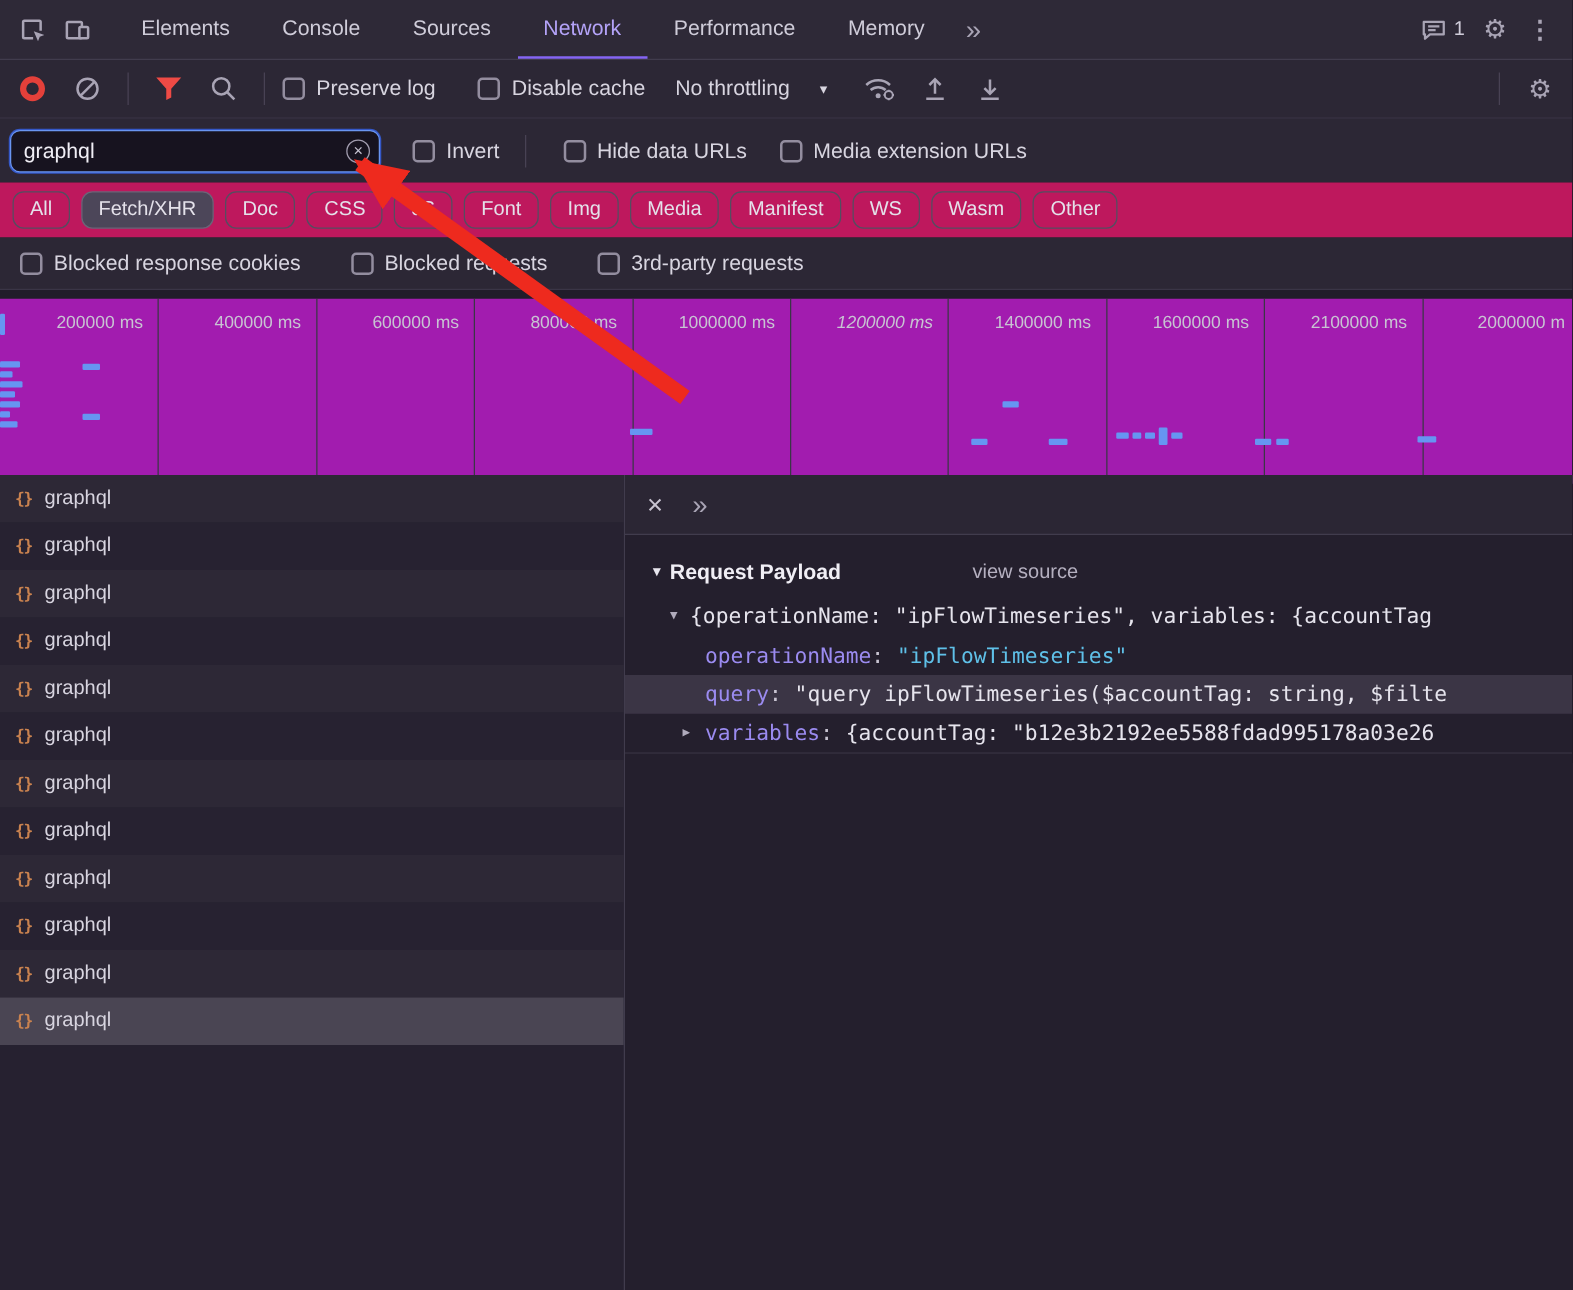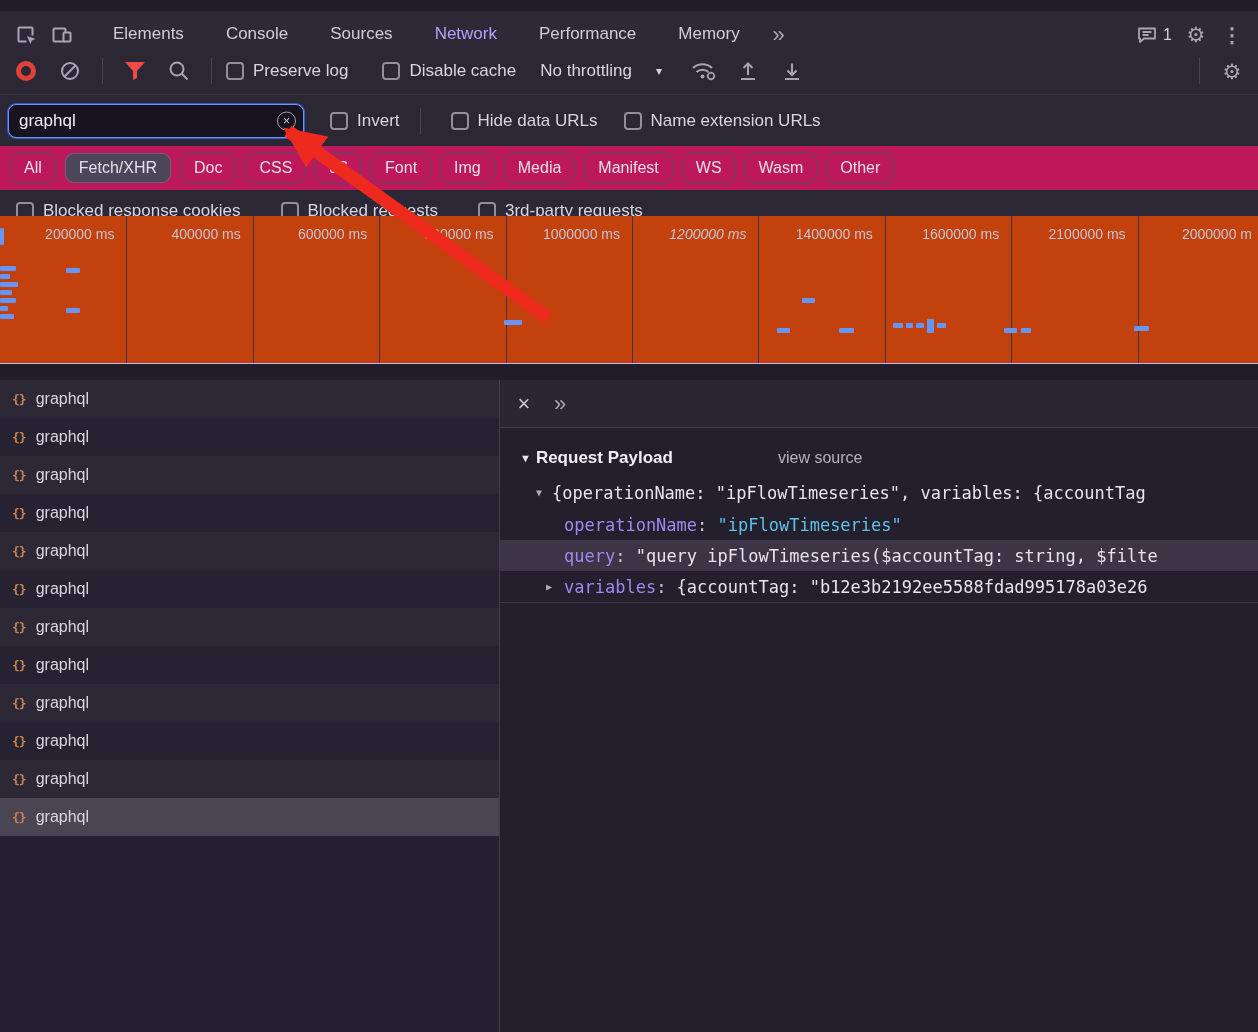--- a/index.html
+++ b/index.html
@@ -1,21 +1,21 @@
 <!DOCTYPE html>
 <html style="--accent-purple: #8565f4; --waterfall-blue: #6695f2; --annotation-red: #ee2a1e; --key-lavender: #9b8bf0; --string-cyan: #5fc0e8; --brace-orange: #c9824f; --record-red: #e4403a;"><head>
 <meta charset="utf-8">
 <style>
   *{box-sizing:border-box;margin:0;padding:0}
   body{background:#211c2a}
   .app{position:relative;width:1258px;height:1032px;background:#211c2a;
        font-family:"Liberation Sans",sans-serif;color:#d8d5e0;overflow:hidden;user-select:none}
 
   
-  .tabbar{position:absolute;top:11px;left:0;right:0;height:48px;background:#2e2937;
+  .tabbar{position:absolute;top:0;left:0;right:0;height:48px;background:#2e2937;
           border-bottom:1px solid #413c4d;display:flex;align-items:center;padding:0 8px}
   .tbtn{width:36px;height:36px;display:flex;align-items:center;justify-content:center;
         border-radius:4px;cursor:pointer;flex:none}
   .main-tabs{display:flex;height:100%;margin-left:12px}
   .tab{padding:0 21px;line-height:46px;font-size:17px;color:#cfccd9;cursor:pointer;white-space:nowrap}
   .tab-sel{color:#b4a3f8;box-shadow:inset 0 -2px 0 var(--accent-purple,#8565f4)}
   .chevbtn span{font-size:22px;color:#a9a4b5;line-height:1}
   .tabbar-spacer{flex:1}
   .msg-btn{width:auto;padding:0 6px;gap:5px}
   .msg-count{font-size:16px;color:#cfccd9}
@@ -52,22 +52,22 @@
             display:flex;align-items:center;padding:0 10px;gap:9px}
   .pill{padding:5px 13px;border:1px solid #544e60;border-radius:9px;font-size:16px;color:#e4e1ea;
         cursor:pointer;white-space:nowrap}
   .pill-sel{background:#4c4659;border-color:#6b6478}
 
   
   .checksrow{position:absolute;top:190px;left:0;right:0;height:42px;background:#2c2735;
              border-bottom:1px solid #3a3546;display:flex;align-items:center;padding:0 16px;gap:40px}
 
   
-  .timeline{position:absolute;top:216px;left:0;right:0;height:148px;background:#c2410c;
-            border-bottom:1px solid #c4b5fd;overflow:hidden}
+  .timeline{position:absolute;top:239px;left:0;right:0;height:148px;background:#a21caf;
+            border-bottom:7px solid #c4b5fd;overflow:hidden}
   .tl-grid{position:absolute;top:0;bottom:0;width:1px;background:#3b3646}
   .tl-label{position:absolute;top:10px;font-size:14px;color:#c8c4d2;white-space:nowrap;
             transform:translateX(-100%)}
   .tl-bar{position:absolute;background:var(--waterfall-blue,#6695f2);border-radius:1px}
 
   
   .main{position:absolute;top:380px;left:0;right:0;bottom:0;display:flex}
   .left-panel{width:500px;flex:none;background:#262130;display:flex;flex-direction:column;
               border-right:1px solid #413c4d}
   .name-header{height:48px;flex:none;background:#2b2634;border-bottom:1px solid #413c4d;
@@ -230,21 +230,21 @@
       <span class="checkbox"></span>
       <span class="check-label">Invert</span>
     </label>
     <div class="vdiv"></div>
     <label class="check-item">
       <span class="checkbox"></span>
       <span class="check-label">Hide data URLs</span>
     </label>
     <label class="check-item">
       <span class="checkbox"></span>
-      <span class="check-label">Name extension URLs</span>
+      <span class="check-label">Media extension URLs</span>
     </label>
   </div>
 
   <div class="pillsrow">
       <div class="pill">All</div>
       <div class="pill pill-sel">Fetch/XHR</div>
       <div class="pill">Doc</div>
       <div class="pill">CSS</div>
       <div class="pill">JS</div>
       <div class="pill">Font</div>

